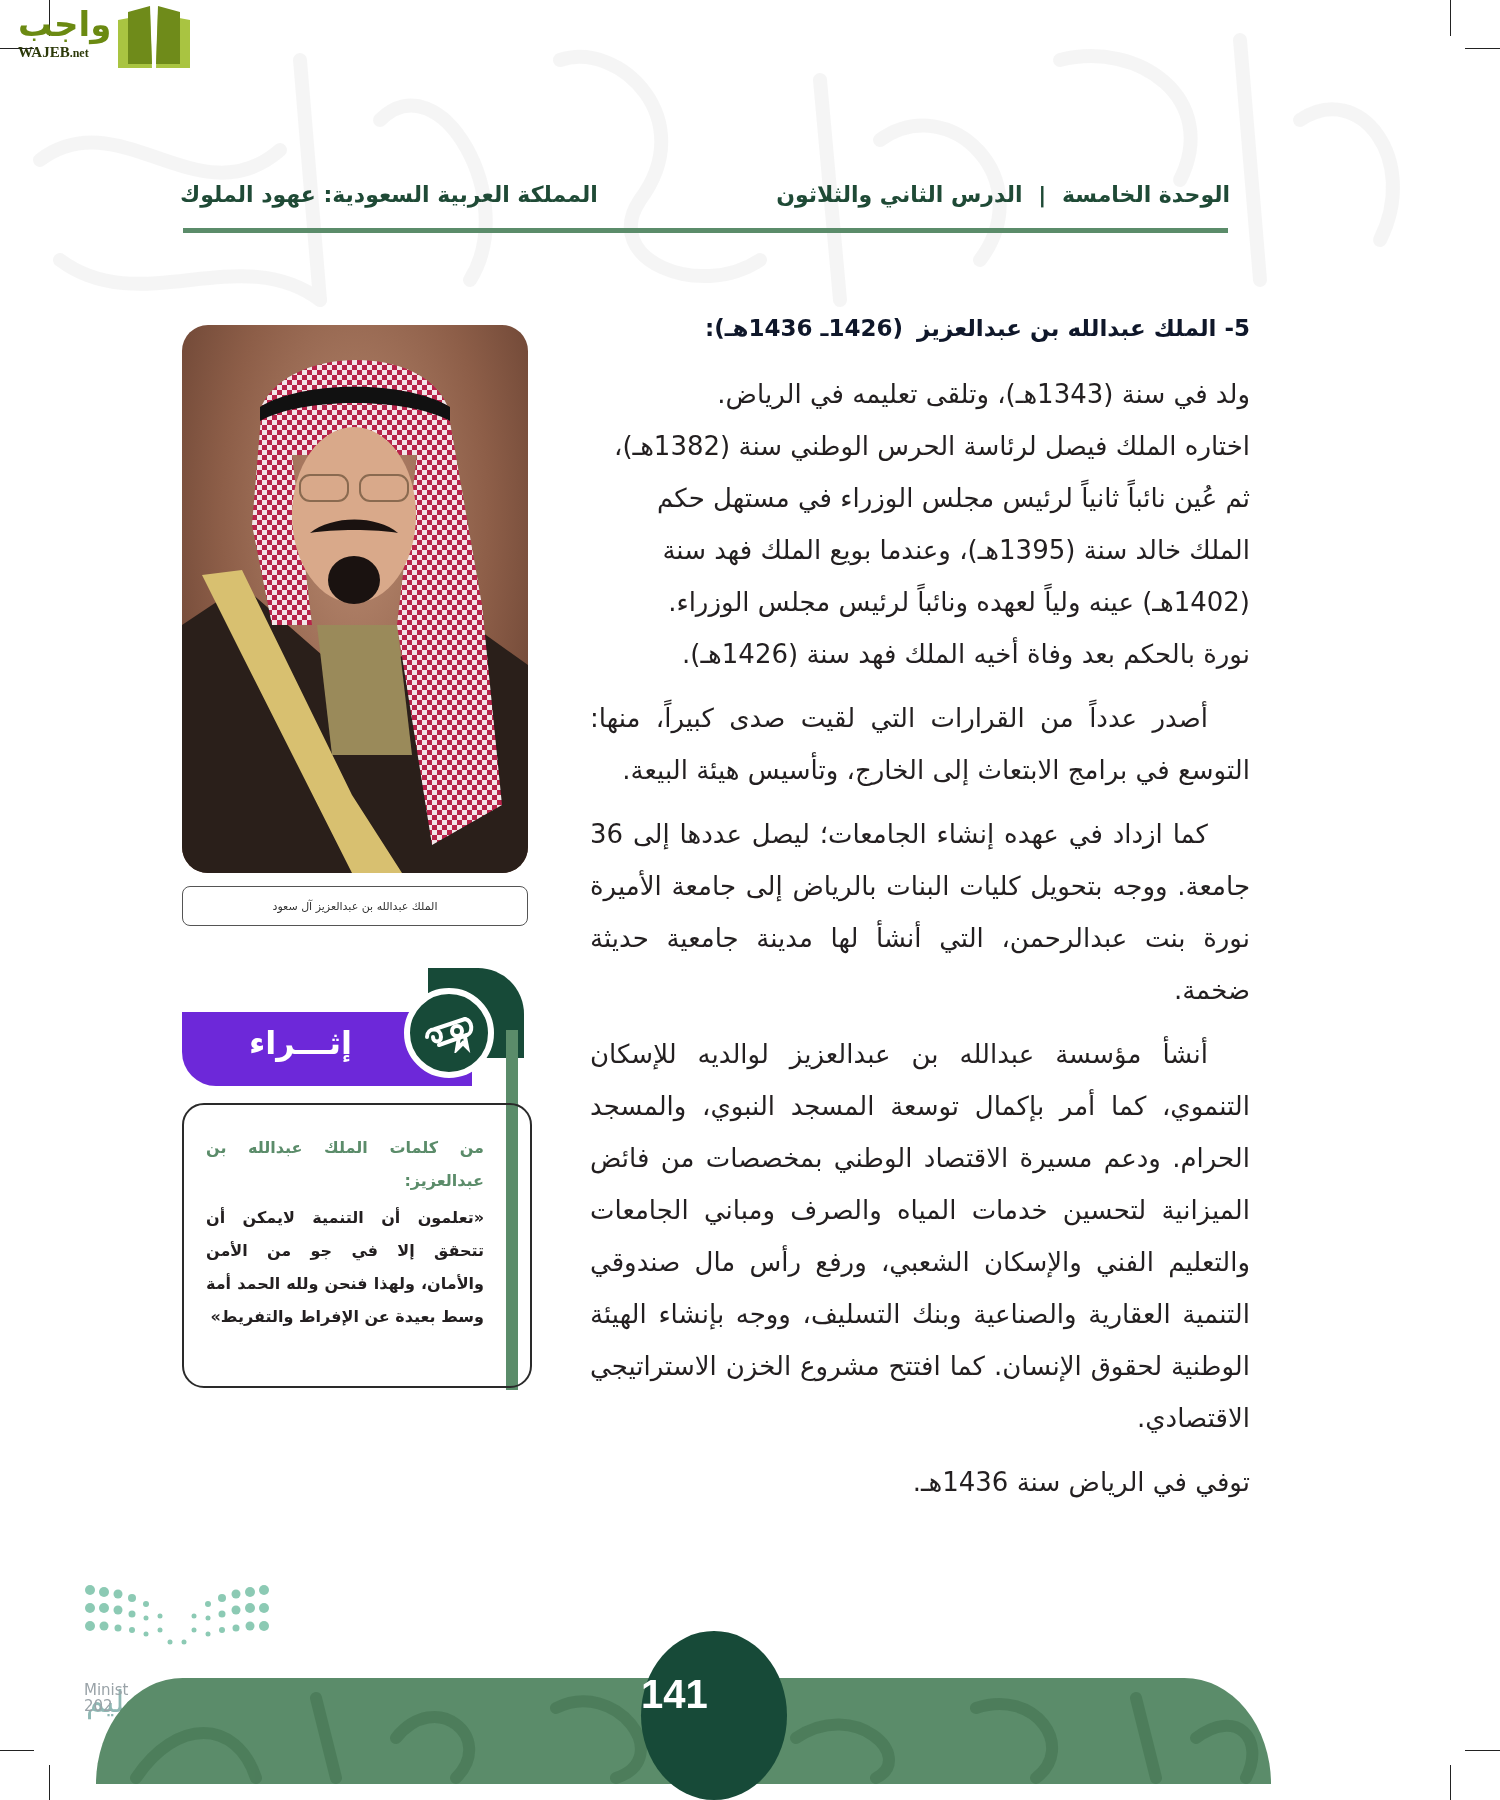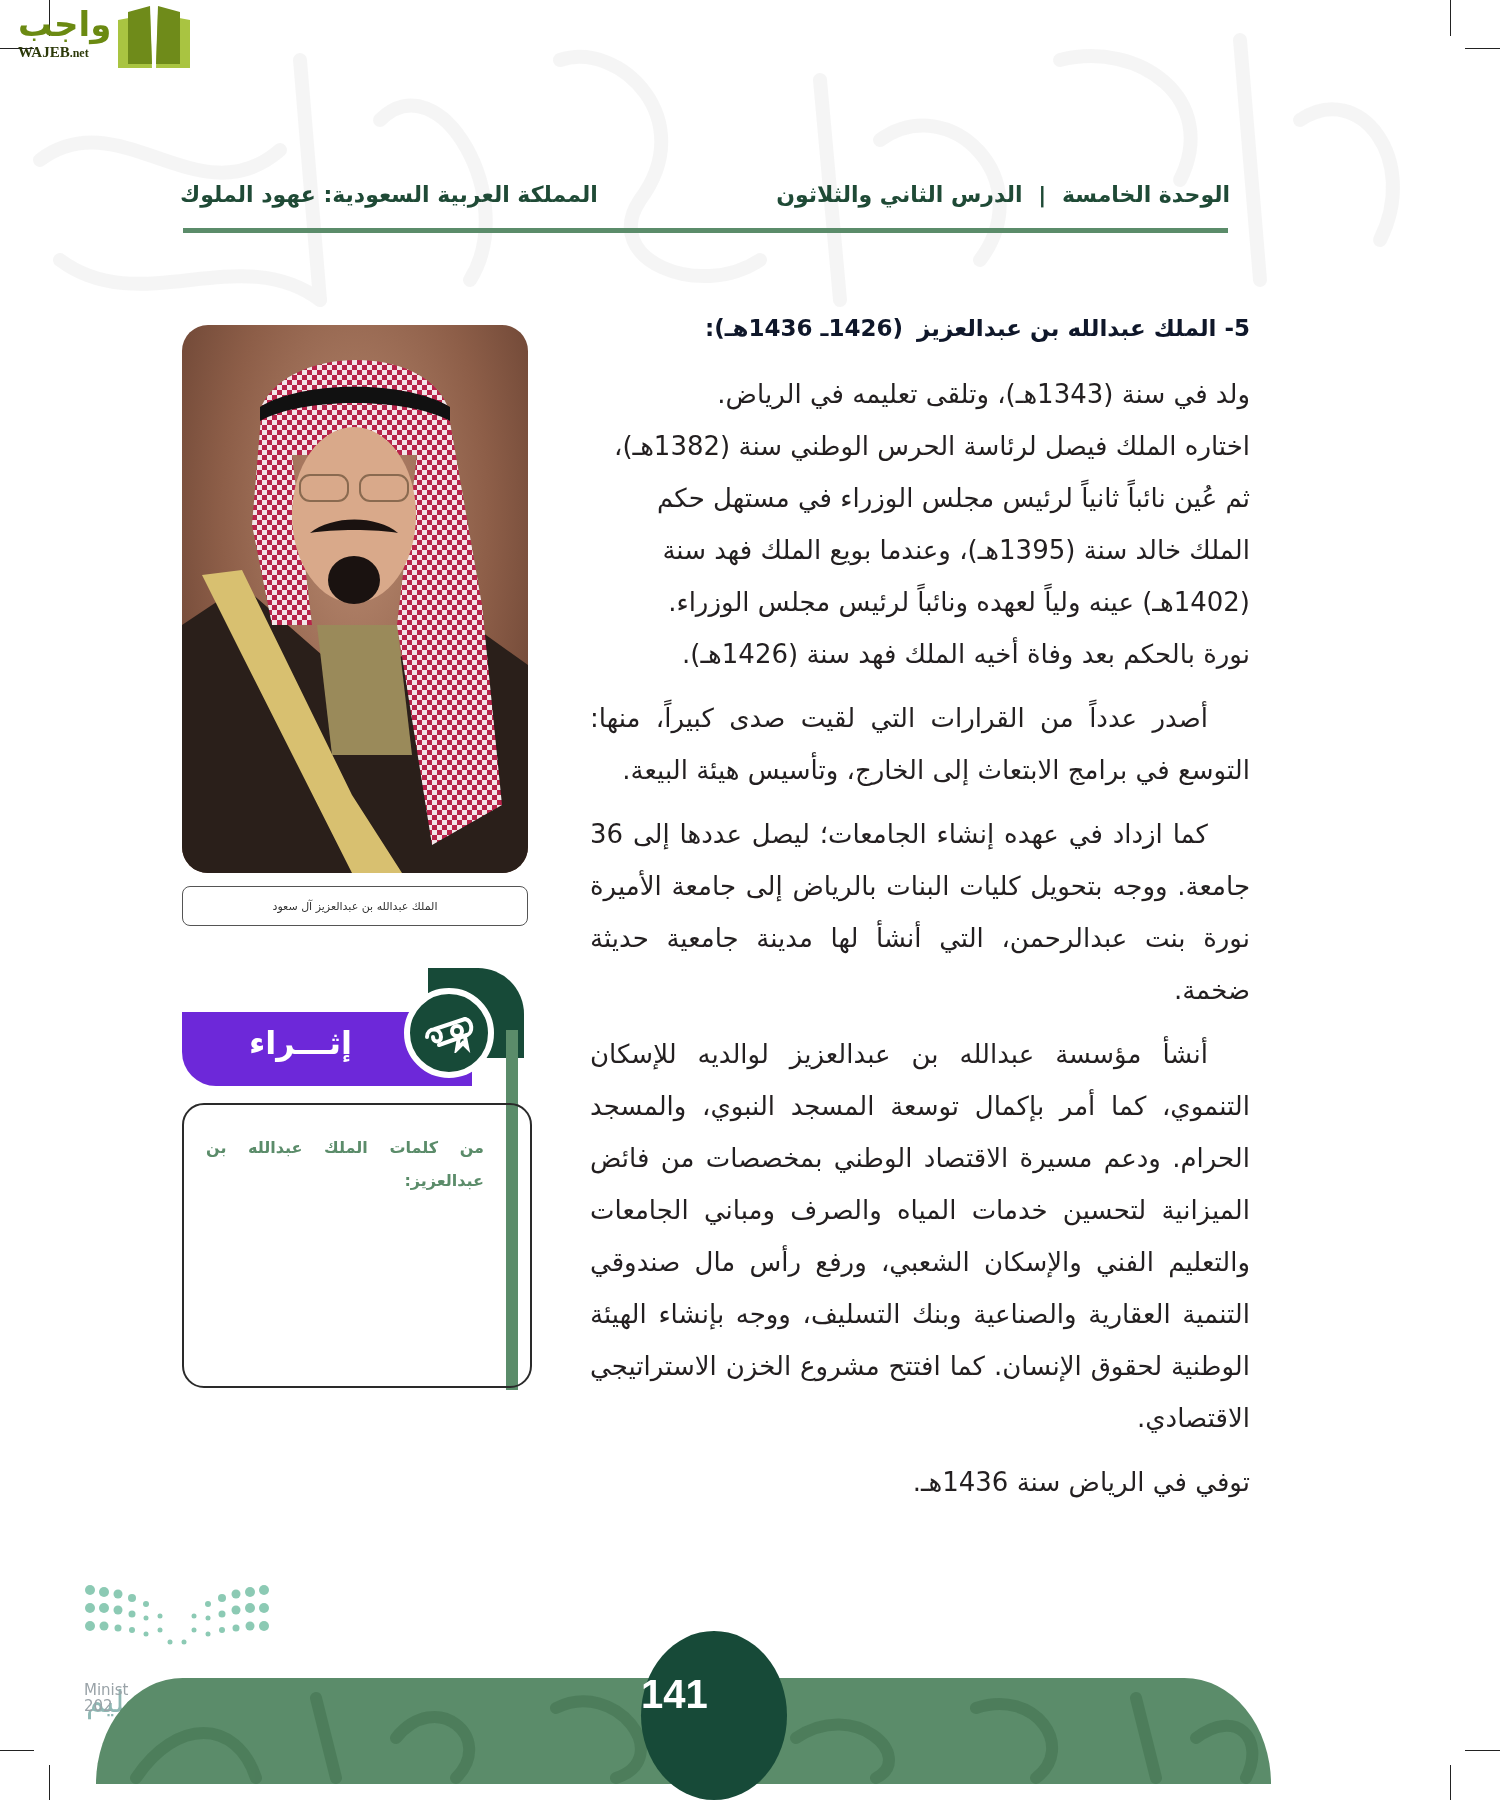--- a/index.html
+++ b/index.html
@@ -233,20 +233,21 @@
       <path d="M14 16 L 44 6"></path>
       <path d="M18 32 L 46 22"></path>
       <circle cx="36" cy="18" r="5"></circle>
       <path d="M44 6 C 52 8, 52 20, 46 22"></path>
       <path d="M38 24 L 36 36 L 42 30 L 46 34 L 44 24"></path>
     </g>
   </svg>
 </div>
 <div class="enrich-box">
   <div class="enrich-intro">من كلمات الملك عبدالله بن عبدالعزيز:</div>
+  <div class="enrich-quote">«تعلمون أن التنمية لايمكن أن تتحقق إلا في جو من الأمن والأمان، ولهذا فنحن ولله الحمد أمة وسط بعيدة عن الإفراط والتفريط»</div>
 </div>
 
 <svg class="ministry" viewBox="0 0 200 80">
   <g fill="#8ccab4">
     <circle cx="10" cy="10" r="5"></circle>
       <circle cx="24" cy="12" r="5"></circle>
       <circle cx="38" cy="14" r="4.5"></circle>
       <circle cx="52" cy="18" r="4"></circle>
       <circle cx="66" cy="24" r="3"></circle>
     <circle cx="10" cy="28" r="5"></circle>

